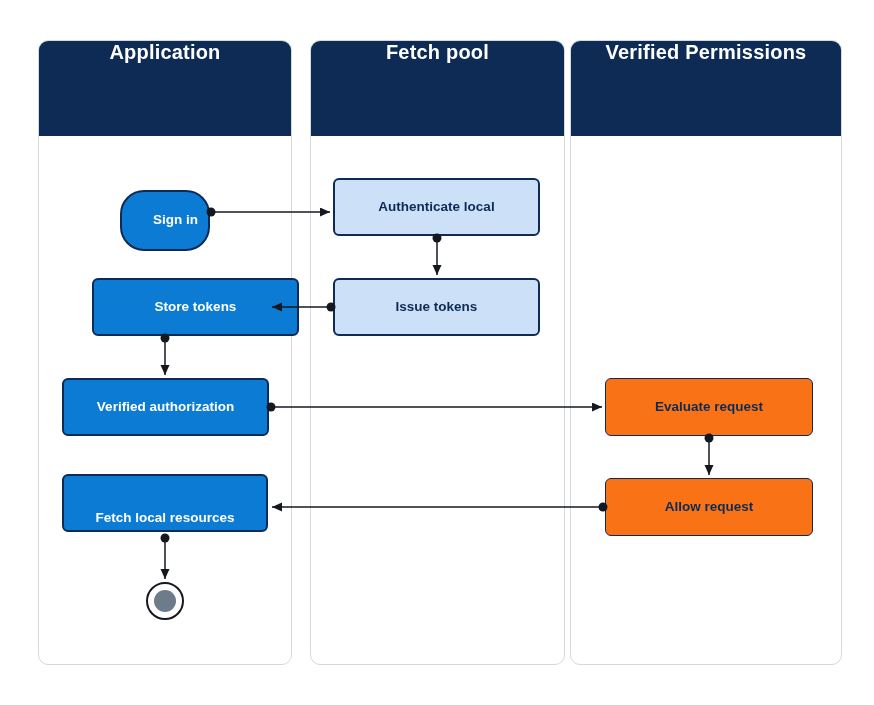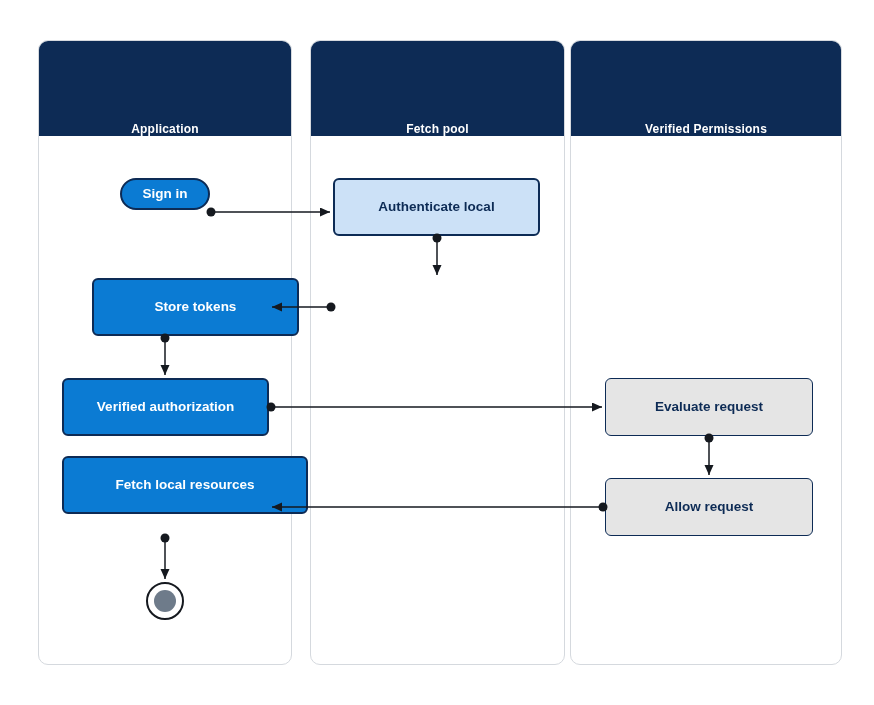--- a/index.html
+++ b/index.html
@@ -25,24 +25,24 @@
   }
   .lane-application { left: 38px; width: 254px; }
   .lane-user-pool { left: 310px; width: 255px; }
   .lane-verified-permissions { left: 570px; width: 272px; }
 
   .lane-header {
     height: 95px;
     background: #0d2b55;
     color: #ffffff;
     display: flex;
-    align-items: flex-end;
+    align-items: flex-start;
     justify-content: center;
     font-weight: bold;
-    font-size: 12px;
+    font-size: 20px;
     letter-spacing: 0.2px;
   }
 
   .node {
     position: absolute;
     display: flex;
     align-items: center;
     justify-content: center;
     text-align: center;
     font-weight: bold;
@@ -55,32 +55,32 @@
     background: #0b7bd3;
     border: 2px solid #0d2b55;
     color: #ffffff;
   }
   .node.secondary {
     background: #cce1f7;
     border: 2px solid #0d2b55;
     color: #0d2b55;
   }
   .node.tertiary {
-    background: #e5e5e5;
+    background: #f97316;
     border: 1.5px solid #0d2b55;
     color: #0d2b55;
   }
   .node.pill { border-radius: 24px; }
 
-  .node-sign-in              { left: 120px; top: 178px; width: 90px;  height: 32px; }
+  .node-sign-in              { left: 120px; top: 190px; width: 90px;  height: 61px; justify-content: flex-end; }
   .node-authenticate-user    { left: 333px; top: 178px; width: 207px; height: 58px; }
   .node-issue-tokens         { left: 333px; top: 278px; width: 207px; height: 58px; }
   .node-store-tokens         { left: 62px;  top: 278px; width: 207px; height: 58px; margin-left: 30px; }
   .node-request-authorization{ left: 62px;  top: 378px; width: 207px; height: 58px; }
-  .node-fetch-local-resources{ left: 62px;  top: 456px; width: 246px; height: 58px; }
+  .node-fetch-local-resources{ left: 62px;  top: 474px; width: 206px; height: 58px; align-items: flex-end; }
   .node-evaluate-request     { left: 605px; top: 378px; width: 208px; height: 58px; }
   .node-allow-request        { left: 605px; top: 478px; width: 208px; height: 58px; }
 
   .arrows {
     position: absolute;
     left: 0;
     top: 0;
     pointer-events: none;
   }
   .arrows line { stroke: #15191f; stroke-width: 1.5; }
@@ -130,20 +130,23 @@
   </div>
 
   <div class="node pill primary node-sign-in">
     <span>Sign in</span>
   </div>
 
   <div class="node secondary node-authenticate-user">
     <span>Authenticate local</span>
   </div>
 
+  <div class="node secondary node-issue-tokens">
+    <span>Issue tokens</span>
+  </div>
 
   <div class="node primary node-store-tokens">
     <span>Store tokens</span>
   </div>
 
   <div class="node primary node-request-authorization">
     <span>Verified authorization</span>
   </div>
 
   <div class="node primary node-fetch-local-resources">

